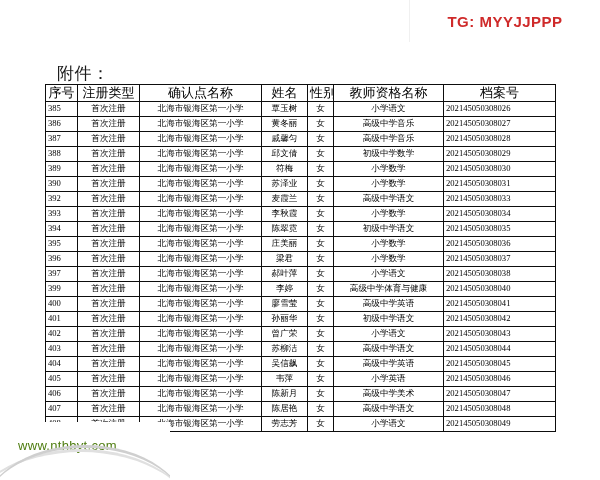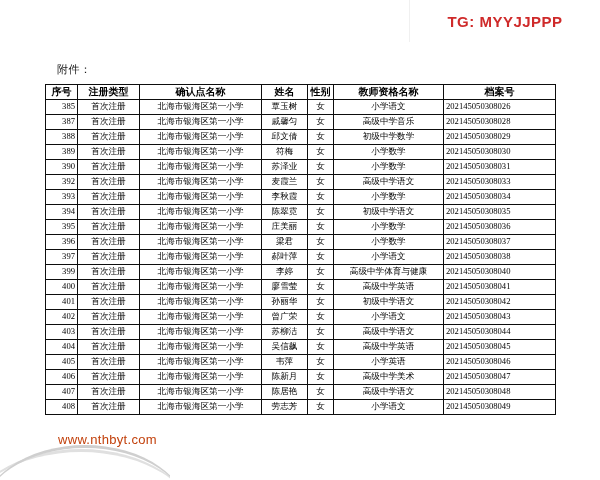--- a/index.html
+++ b/index.html
@@ -46,21 +46,21 @@
     position: absolute;
     left: 0;
     top: 62px;
     width: 600px;
     display: block;
   }
   .doc-head .attach {
     position: absolute;
     left: 57px;
     top: 0;
-    font-size: 11px;
+    font-size: 17px;
     color: #1a1a1a;
     letter-spacing: 0.5px;
   }
   .doc-head .title {
     position: absolute;
     left: 160px;
     top: 0;
     font-size: 12.5px;
     color: #111111;
     font-weight: bold;
@@ -91,46 +91,45 @@
     font-size: 8.6px;
     line-height: 1.05;
     padding: 1px 2px;
     height: 15px;
     box-sizing: border-box;
     color: #000;
     white-space: nowrap;
     overflow: hidden;
   }
   table.roster th {
-    font-weight: bold;
-    font-size: 10px;
-  }
-  td.num { text-align: right; padding-right: 3px; }
+    font-weight: normal;
+    font-size: 13px;
+  }
+  td.num { padding-right: 3px; }
   td.ctr { text-align: center; }
   td.code { text-align: left; padding-left: 3px; font-family: Liberation Serif, serif; }
 
   
   .wm {
     position: absolute;
     left: 0;
     bottom: 0;
     width: 170px;
     height: 58px;
     background: #ffffff;
     overflow: hidden;
   }
   .wm .wm-url {
     position: absolute;
     left: 18px;
-    top: 10px;
+    top: 16px;
     font-family: "Liberation Sans", sans-serif;
     font-size: 13px;
-    color: #c2410c;
+    color: #4d7c0f;
     letter-spacing: 0.3px;
-    margin-left: 40px;
   }
   .wm .swoosh {
     position: absolute;
     left: -20px;
     bottom: -38px;
     width: 210px;
     height: 70px;
     border-top: 3px solid #cfcfcf;
     border-radius: 50% 50% 0 0 / 100% 100% 0 0;
   }
@@ -183,20 +182,29 @@
         <tr>
           <td class="num">385</td>
           <td class="ctr">首次注册</td>
           <td class="ctr">北海市银海区第一小学</td>
           <td class="ctr">覃玉树</td>
           <td class="ctr">女</td>
           <td class="ctr">小学语文</td>
           <td class="code">202145050308026</td>
         </tr>
         <tr>
+          <td class="num">386</td>
+          <td class="ctr">首次注册</td>
+          <td class="ctr">北海市银海区第一小学</td>
+          <td class="ctr">黄冬丽</td>
+          <td class="ctr">女</td>
+          <td class="ctr">高级中学音乐</td>
+          <td class="code">202145050308027</td>
+        </tr>
+        <tr>
           <td class="num">387</td>
           <td class="ctr">首次注册</td>
           <td class="ctr">北海市银海区第一小学</td>
           <td class="ctr">戚馨匀</td>
           <td class="ctr">女</td>
           <td class="ctr">高级中学音乐</td>
           <td class="code">202145050308028</td>
         </tr>
         <tr>
           <td class="num">388</td>

